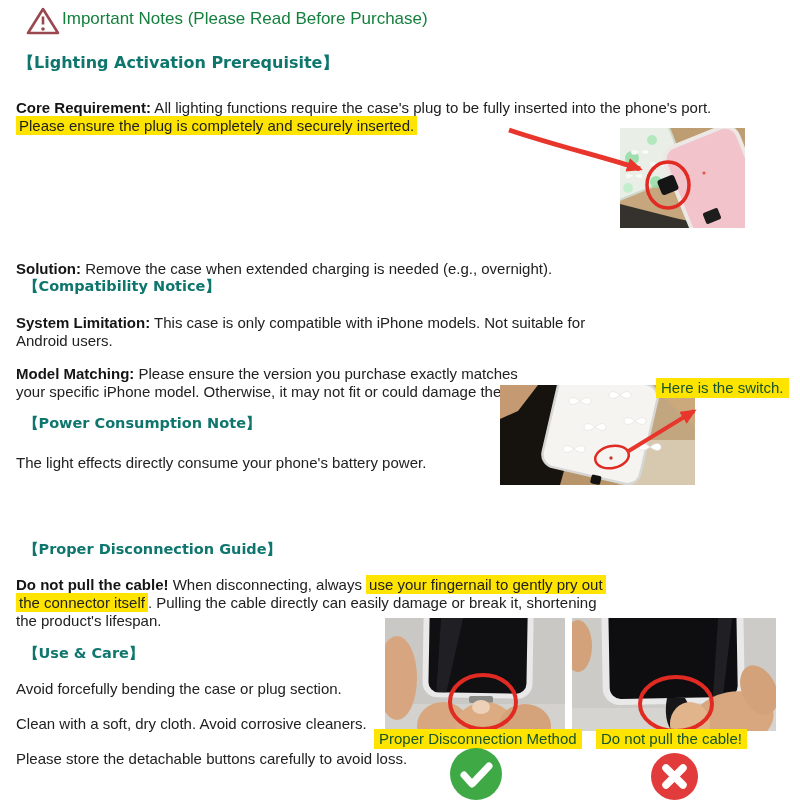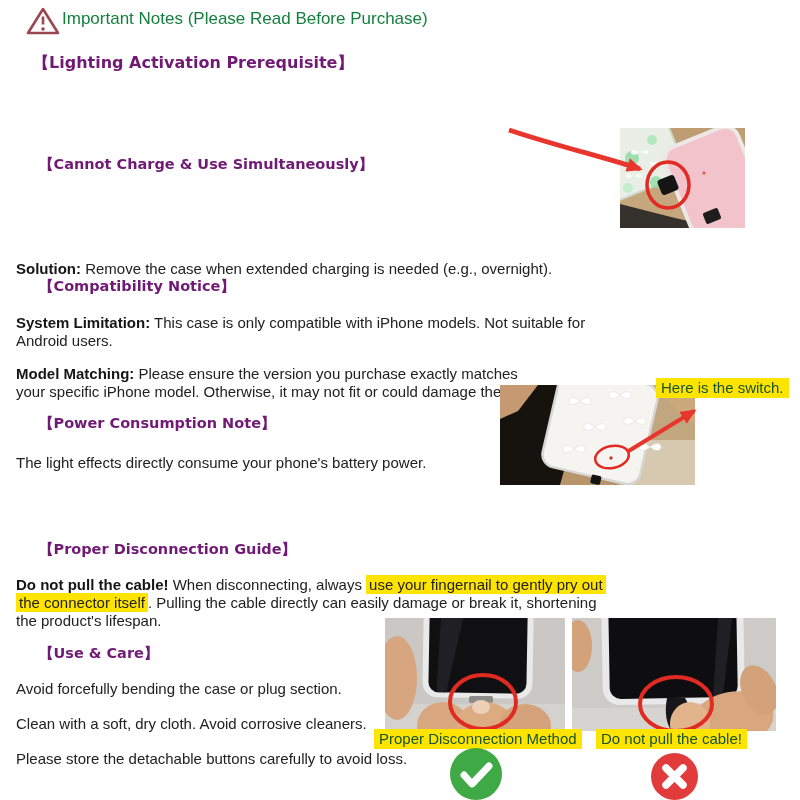--- a/index.html
+++ b/index.html
@@ -1,20 +1,20 @@
 <!DOCTYPE html>
 <html><head>
 <meta charset="utf-8">
 <style>
   html,body{margin:0;padding:0;background:#fff;}
   #page{position:relative;width:800px;height:800px;background:#ffffff;overflow:hidden;
         font-family:"Liberation Sans",sans-serif;color:#212121;}
   .abs{position:absolute;}
   .hdr-title{font-size:17px;color:#15803d;}
-  .bh{font-family:"DejaVu Sans","Liberation Sans",sans-serif;font-size:14.5px;font-weight:bold;color:#701a75;margin-left:15px;}
+  .bh{font-family:"DejaVu Sans","Liberation Sans",sans-serif;font-size:14.5px;font-weight:bold;color:#0f766e;}
   p.body{font-size:15px;line-height:18px;margin:0;}
   .b{font-weight:bold;color:#151515;}
   .hl{background:#ffe400;padding:1px 3px;box-decoration-break:clone;-webkit-box-decoration-break:clone;}
   .cap{font-size:15px;color:#14532d;background:#ffe400;padding:1px 5px 2px;display:inline-block;white-space:nowrap;}
   .photo{position:absolute;display:block;}
   svg{display:block;}
 </style>
 </head>
 <body>
 
@@ -24,22 +24,22 @@
     <svg width="34" height="30" viewBox="0 0 34 30">
       <path d="M17 3 L32 27 H2 Z" fill="none" stroke="#9a4850" stroke-width="2.6" stroke-linejoin="round"></path>
       <line x1="17" y1="10.5" x2="17" y2="18.5" stroke="#9a4850" stroke-width="2.6" stroke-linecap="butt"></line>
       <circle cx="17" cy="23" r="1.8" fill="#9a4850"></circle>
     </svg>
   </span>
   <div class="abs hdr-title" style="left:62px;top:9px;">Important Notes (Please Read Before Purchase)</div>
 
   <div class="abs bh" style="left:18px;top:53px;font-size:16px;">【Lighting Activation Prerequisite】</div>
 
+  <p class="abs body" style="left:16px;top:99px;max-width:747px;"><span class="b">Core Requirement:</span><span> All lighting functions require the case's plug to be fully inserted into the phone's port. </span><span class="hl">Please ensure the plug is completely and securely inserted.</span></p>
 
-  <div class="abs bh" style="left:24px;top:155px;">【Cannot Charge &amp; Use Simultaneously】</div>
 
 
   <p class="abs body" style="left:16px;top:260px;max-width:700px;"><span class="b">Solution:</span><span> Remove the case when extended charging is needed (e.g., overnight).</span></p>
 
   <div class="abs bh" style="left:24px;top:277px;">【Compatibility Notice】</div>
 
   <p class="abs body" style="left:16px;top:314px;max-width:577px;"><span class="b">System Limitation:</span><span> This case is only compatible with iPhone models. Not suitable for Android users.</span></p>
 
   <p class="abs body" style="left:16px;top:365px;max-width:532px;"><span class="b">Model Matching:</span><span> Please ensure the version you purchase exactly matches your specific iPhone model. Otherwise, it may not fit or could damage the port.</span></p>
 

